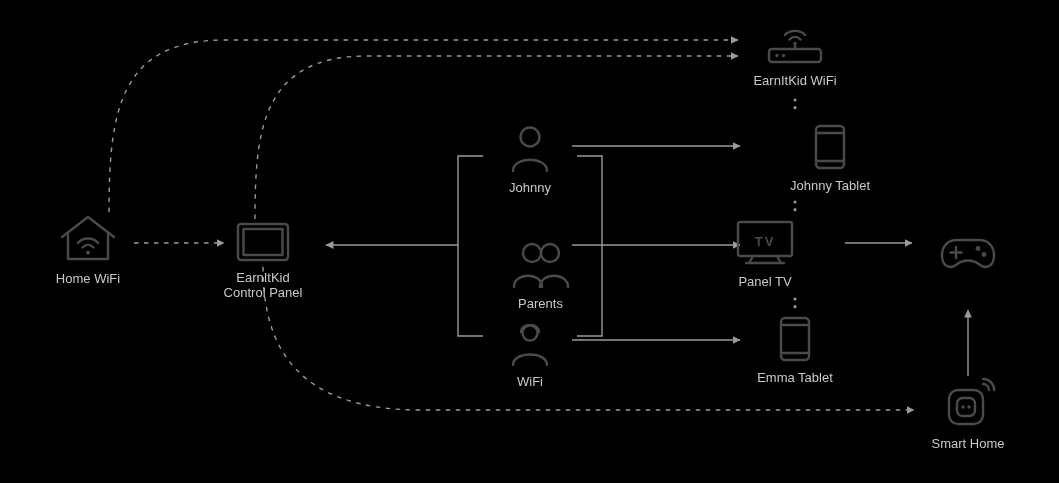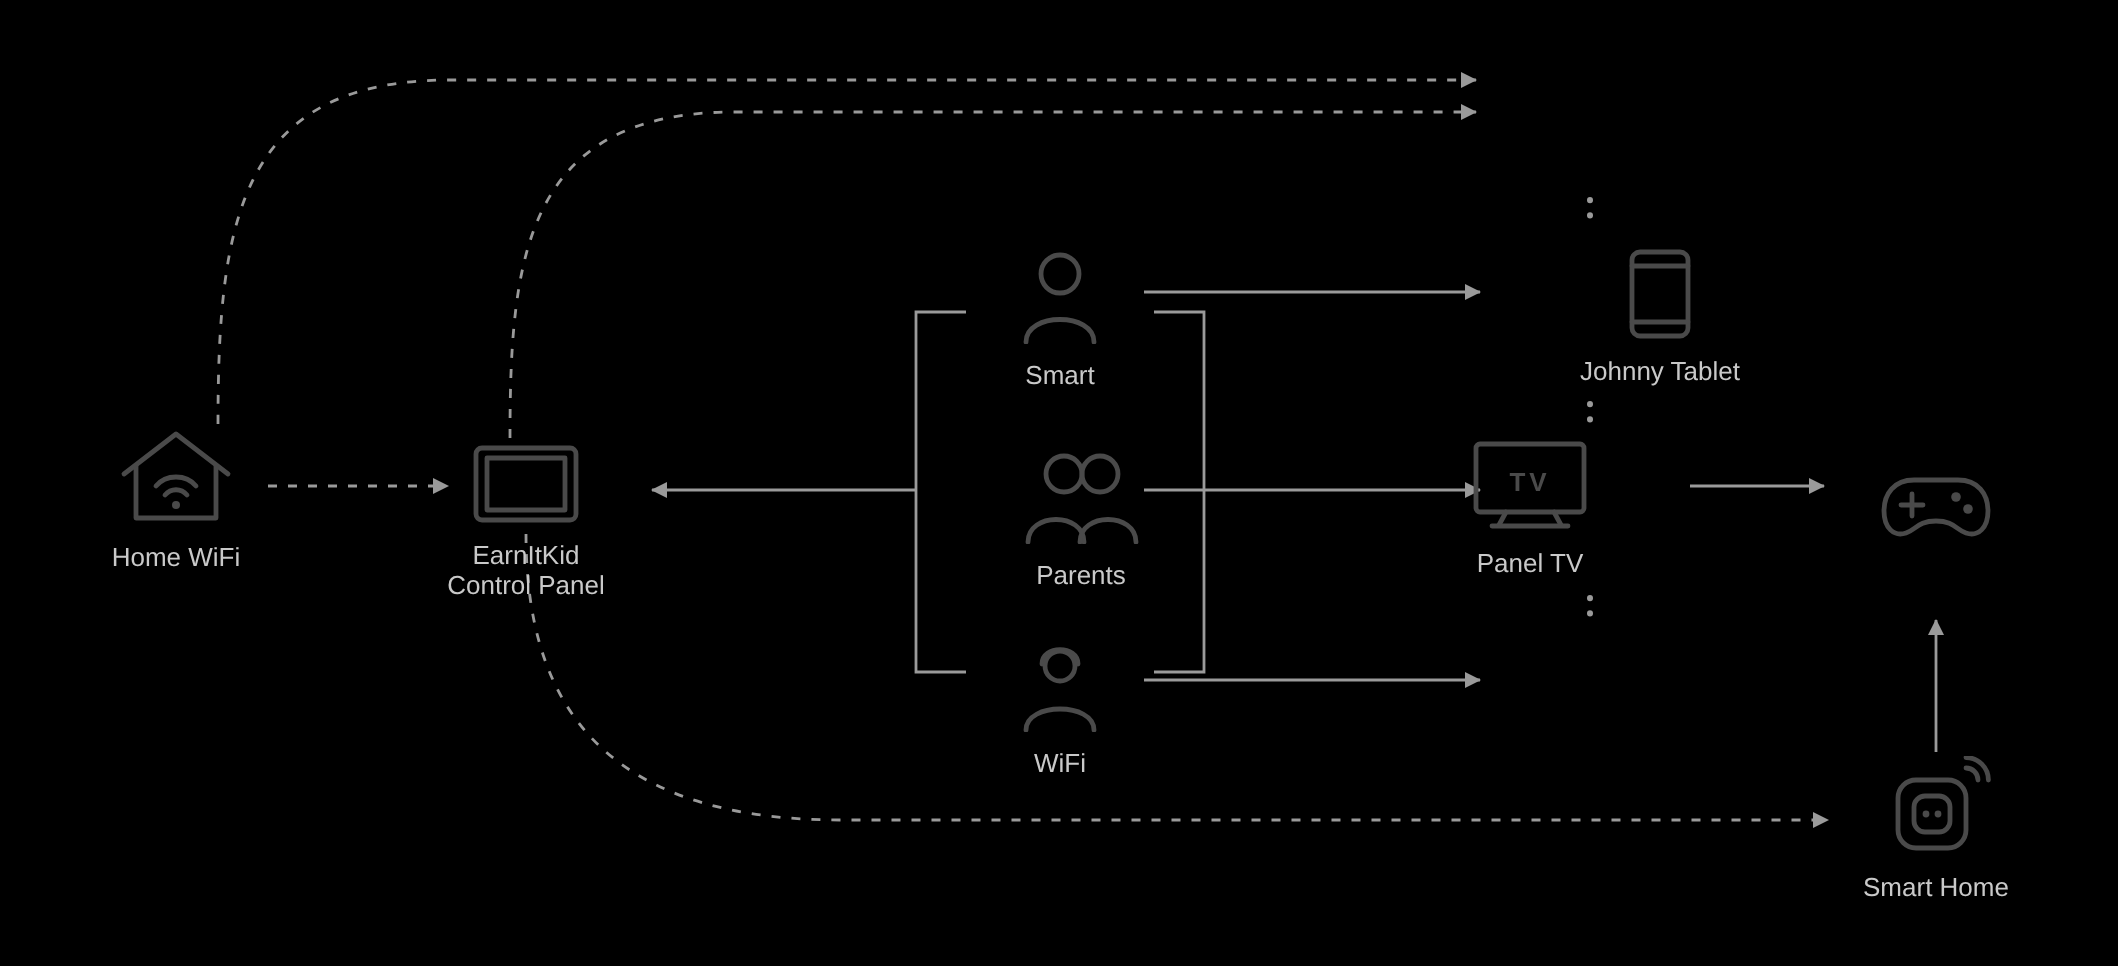--- a/index.html
+++ b/index.html
@@ -75,42 +75,54 @@
       <circle class="fill" cx="30" cy="39.5" r="2"></circle>
     </svg>
     <div class="label">Home WiFi</div>
   </div>
 
   <div class="node" style="left:460px;top:124px;width:140px">
     <svg class="icon" width="44" height="48" viewBox="0 0 44 48">
       <circle cx="22" cy="13" r="9.5"></circle>
       <path d="M 5 47 C 5 32 39 32 39 47"></path>
     </svg>
-    <div class="label">Smart</div>
+    <div class="label">Johnny</div>
   </div>
 
-  <div class="node" style="left:460px;top:224px;width:161px">
+  <div class="node" style="left:460px;top:240px;width:161px">
     <svg class="icon" width="58" height="48" viewBox="0 0 58 48">
       <circle cx="20" cy="13" r="9"></circle>
       <circle cx="38" cy="13" r="9"></circle>
       <path d="M 2 47 C 2 32 30 32 30 47"></path>
       <path d="M 28 47 C 28 32 56 32 56 47"></path>
     </svg>
     <div class="label">Parents</div>
   </div>
 
   <div class="node" style="left:460px;top:318px;width:140px">
     <svg class="icon" width="44" height="48" viewBox="0 0 44 48">
       <path d="M 13 14 C 13 4.5 31 4.5 31 14"></path>
       <circle cx="22" cy="15" r="7.5"></circle>
       <path d="M 5 47 C 5 33 39 33 39 47"></path>
     </svg>
     <div class="label">WiFi</div>
   </div>
 
+  <div class="node" style="left:725px;top:23px;width:140px">
+    <svg class="icon" width="58" height="42" viewBox="0 0 58 42">
+      <path d="M 19 12 C 23.5 6.5 34.5 6.5 39 12"></path>
+      <path d="M 23.5 16.5 C 26.5 13 31.5 13 34.5 16.5"></path>
+      <circle class="fill" cx="29" cy="20.5" r="1.8"></circle>
+      <path d="M 29 22 V 26"></path>
+      <rect x="3" y="26" width="52" height="13" rx="3"></rect>
+      <circle class="fill" cx="11" cy="32.5" r="1.7"></circle>
+      <circle class="fill" cx="17.5" cy="32.5" r="1.7"></circle>
+    </svg>
+    <div class="label">EarnItKid WiFi</div>
+  </div>
 
   <div class="node" style="left:760px;top:124px;width:140px">
     <svg class="icon" width="32" height="46" viewBox="0 0 32 46">
       <rect x="2" y="2" width="28" height="42" rx="4"></rect>
       <path d="M 2 9 H 30"></path>
       <path d="M 2 37 H 30"></path>
     </svg>
     <div class="label">Johnny Tablet</div>
   </div>
 
@@ -118,20 +130,28 @@
     <svg class="icon" width="58" height="46" viewBox="0 0 58 46">
       <rect x="2" y="2" width="54" height="34" rx="2"></rect>
       <text x="29" y="25.5" text-anchor="middle">TV</text>
       <path d="M 17 36 L 13.5 42.5"></path>
       <path d="M 41 36 L 44.5 42.5"></path>
       <path d="M 10 43 H 48"></path>
     </svg>
     <div class="label">Panel TV</div>
   </div>
 
+  <div class="node" style="left:725px;top:316px;width:140px">
+    <svg class="icon" width="32" height="46" viewBox="0 0 32 46">
+      <rect x="2" y="2" width="28" height="42" rx="4"></rect>
+      <path d="M 2 9 H 30"></path>
+      <path d="M 2 37 H 30"></path>
+    </svg>
+    <div class="label">Emma Tablet</div>
+  </div>
 
   <div class="node" style="left:898px;top:235px;width:140px">
     <svg class="icon" width="56" height="38" viewBox="0 0 56 38">
       <path d="M 17 5 L 39 5 C 49 5 54 12 54 20.5 C 54 29 49 33.5 43 31.5 C 38 29.8 37 25.5 28 25.5 C 19 25.5 18 29.8 13 31.5 C 7 33.5 2 29 2 20.5 C 2 12 7 5 17 5 Z"></path>
       <path d="M 10.5 17.5 H 21.5"></path>
       <path d="M 16 12 V 23"></path>
       <circle class="fill" cx="38" cy="13.5" r="2.4"></circle>
       <circle class="fill" cx="44" cy="19.5" r="2.4"></circle>
     </svg>
   </div>

